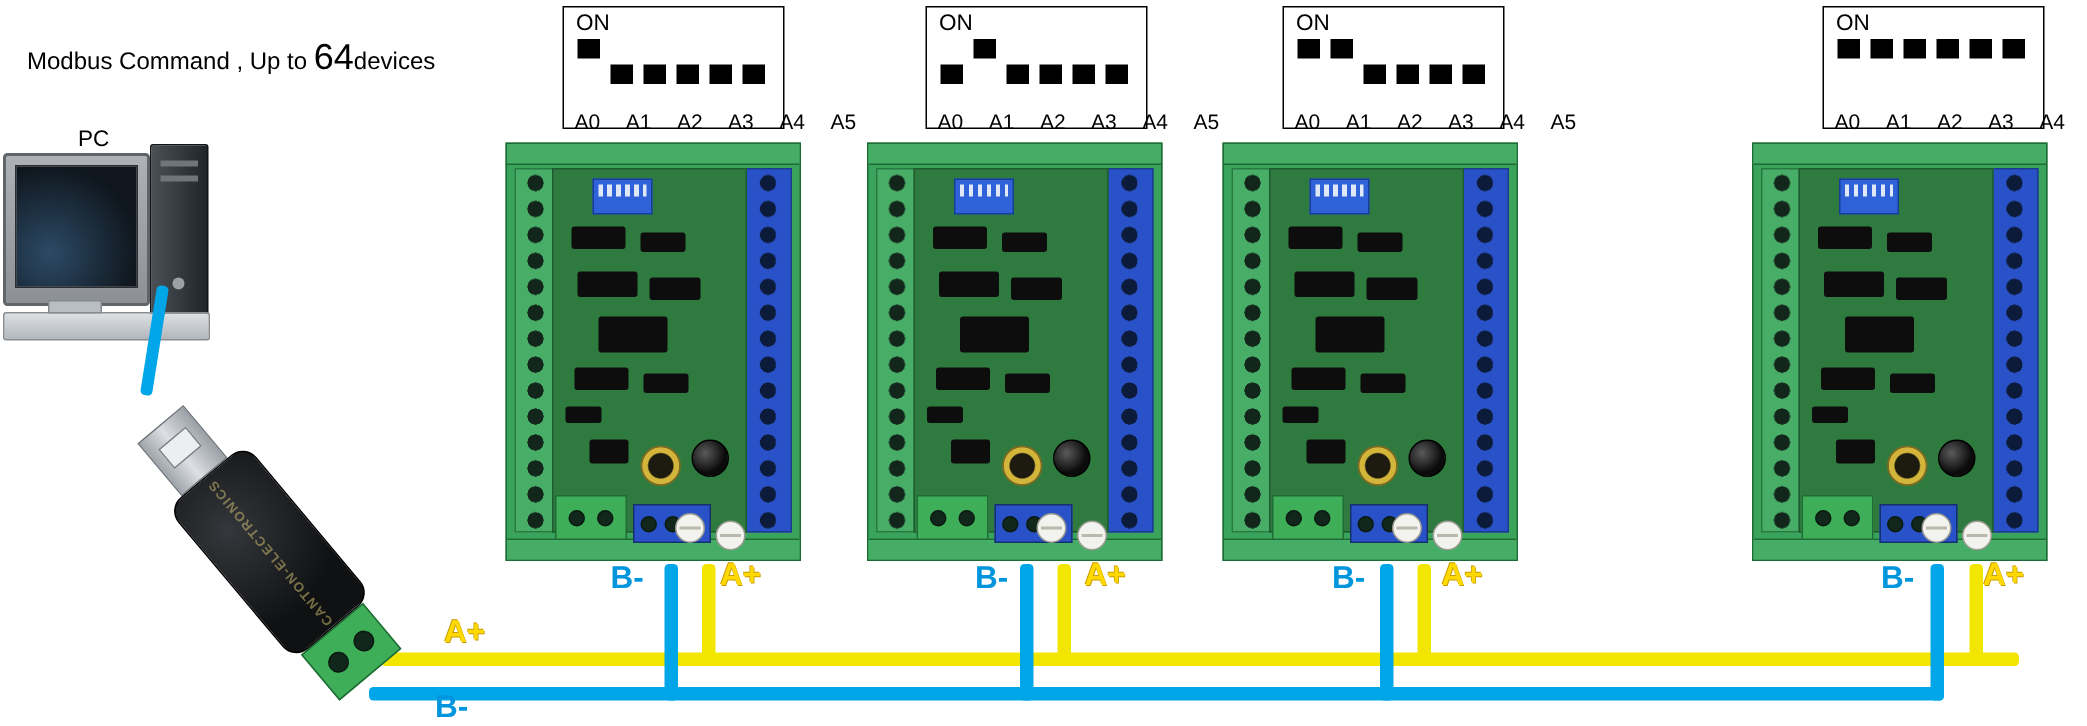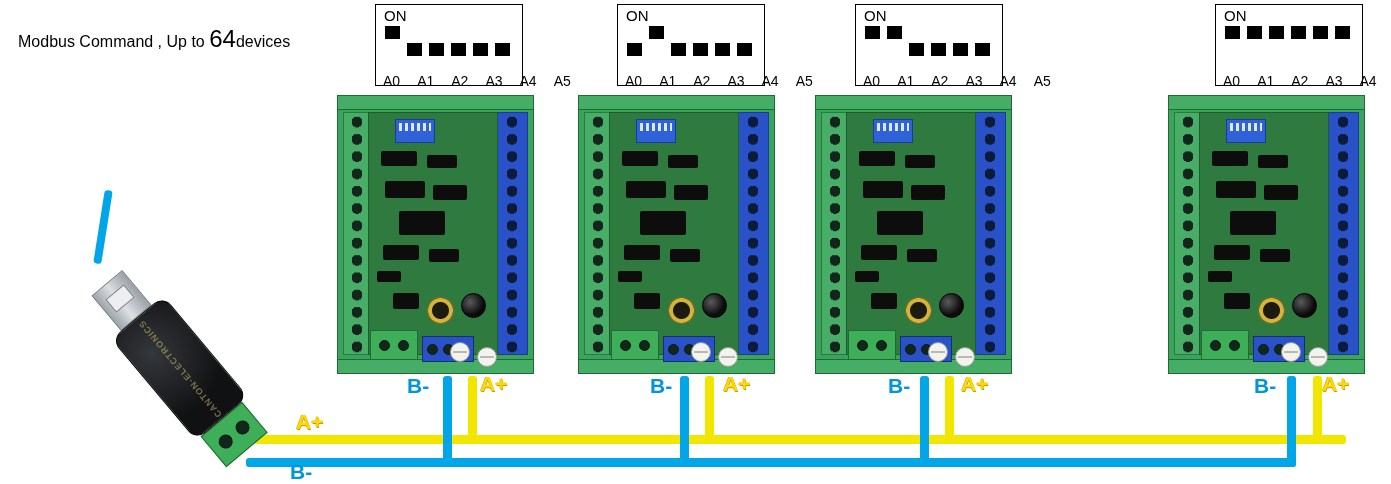--- a/index.html
+++ b/index.html
@@ -101,20 +101,33 @@
   .dip-labels{display:flex;gap:17px;padding:0 7px;margin-top:17px;font-size:14px;color:#000}
   .dip-label{width:19px;text-align:center}
 </style>
 </head>
 <body>
 
 <div id="stage">
 
   <div id="title"><span>Modbus Command , Up to </span><span class="count">64</span><span>devices</span></div>
 
+  <div id="pc">
+    <div id="pc-label">PC</div>
+    <div id="monitor">
+      <div id="screen"></div>
+    </div>
+    <div id="monitor-foot"></div>
+    <div id="tower">
+      <div class="tower-slot" style="top:10px"></div>
+      <div class="tower-slot" style="top:20px"></div>
+      <div class="tower-btn" style="top:88px"></div>
+    </div>
+    <div id="pc-base"></div>
+  </div>
 
   <div id="cable-pc" class="wire" style="background: rgb(0, 166, 232);"></div>
 
   <div id="bus-a" class="wire" style="background: rgb(242, 230, 0);"></div>
   <div id="bus-b" class="wire" style="background: rgb(0, 166, 232);"></div>
 
   <div id="adapter">
     <div id="adapter-plug">
       <div id="plug-slot"></div>
     </div>

